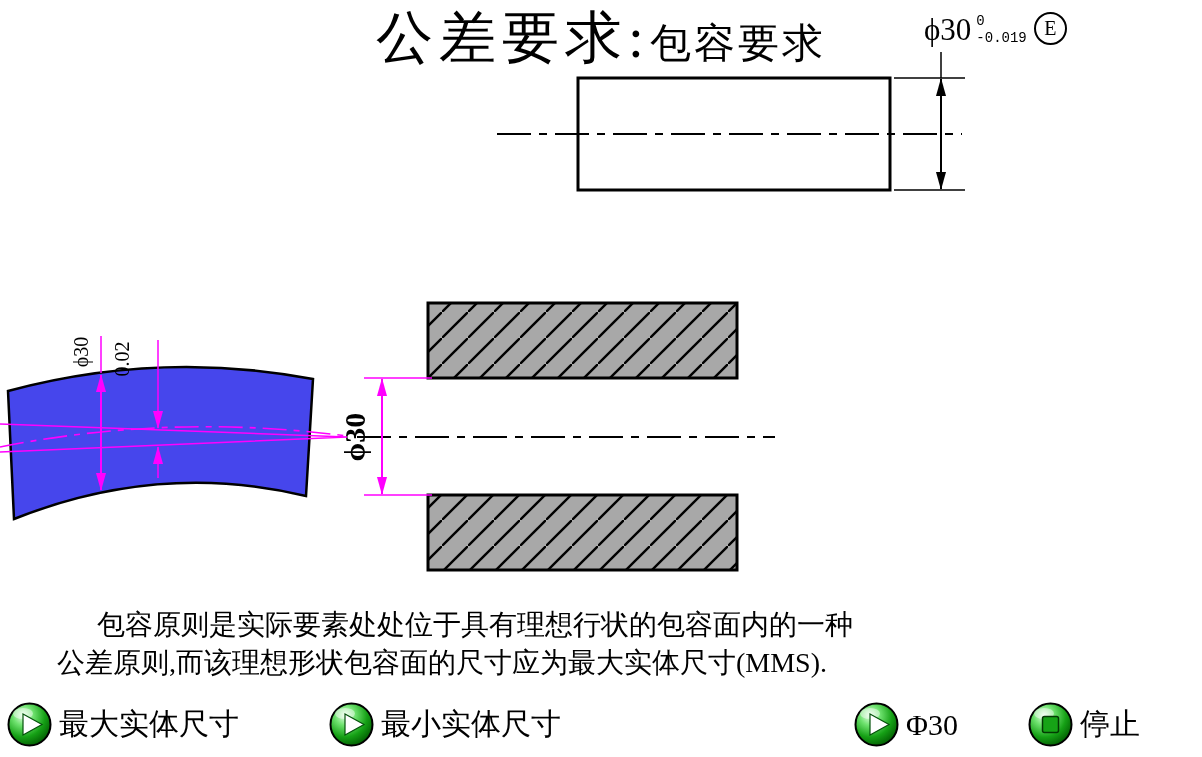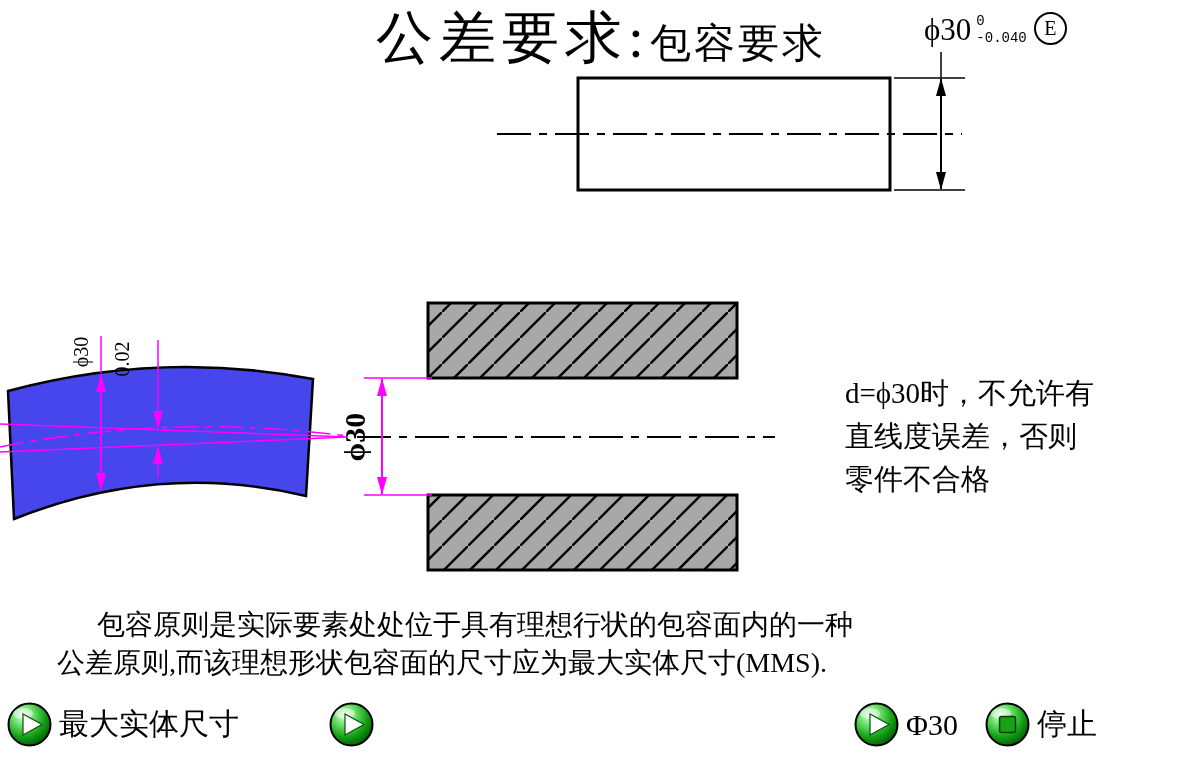--- a/index.html
+++ b/index.html
@@ -84,30 +84,25 @@
   </svg>
 
   <div class="abs title">
     <span class="t1">公差要求:</span><span class="t2">包容要求</span>
   </div>
 
   <div class="abs callout">
     <span class="nom">ϕ30</span>
     <span class="tols">
       <span>0</span>
-      <span>-0.040</span>
+      <span>-0.019</span>
     </span>
     <span class="ecirc">E</span>
   </div>
 
-  <div class="abs note">
-    <div>d=ϕ30时，不允许有</div>
-    <div>直线度误差，否则</div>
-    <div>零件不合格</div>
-  </div>
 
   <div class="abs para">
     <div class="ind">包容原则是实际要素处处位于具有理想行状的包容面内的一种</div>
     <div>公差原则,而该理想形状包容面的尺寸应为最大实体尺寸(MMS).</div>
   </div>
 
   <div class="abs btn" style="left:6px">
     <svg width="47" height="47" viewBox="0 0 47 47">
       <circle cx="23.5" cy="23.5" r="21" fill="url(#ball)" stroke="#000" stroke-width="2"></circle>
       <ellipse cx="17" cy="12.5" rx="10" ry="5.5" fill="#fff" opacity="0.45"></ellipse>
@@ -115,33 +110,34 @@
     </svg>
     <span>最大实体尺寸</span>
   </div>
 
   <div class="abs btn" style="left:328px">
     <svg width="47" height="47" viewBox="0 0 47 47">
       <circle cx="23.5" cy="23.5" r="21" fill="url(#ball)" stroke="#000" stroke-width="2"></circle>
       <ellipse cx="17" cy="12.5" rx="10" ry="5.5" fill="#fff" opacity="0.45"></ellipse>
       <path d="M17 13 L36 23.5 L17 34 Z" fill="#fff" stroke="#04520a" stroke-width="1.2"></path>
     </svg>
+    <span>最小实体尺寸</span>
   </div>
 
 
   <div class="abs btn" style="left:853px">
     <svg width="47" height="47" viewBox="0 0 47 47">
       <circle cx="23.5" cy="23.5" r="21" fill="url(#ball)" stroke="#000" stroke-width="2"></circle>
       <ellipse cx="17" cy="12.5" rx="10" ry="5.5" fill="#fff" opacity="0.45"></ellipse>
       <path d="M17 13 L36 23.5 L17 34 Z" fill="#fff" stroke="#04520a" stroke-width="1.2"></path>
     </svg>
     <span>Φ30</span>
   </div>
 
-  <div class="abs btn" style="left:984px">
+  <div class="abs btn" style="left:1027px">
     <svg width="47" height="47" viewBox="0 0 47 47">
       <circle cx="23.5" cy="23.5" r="21" fill="url(#ball)" stroke="#000" stroke-width="2"></circle>
       <ellipse cx="17" cy="12.5" rx="10" ry="5.5" fill="#fff" opacity="0.45"></ellipse>
       <rect x="15.5" y="15.5" width="16" height="16" rx="2" fill="#16a316" stroke="#033903" stroke-width="1.5"></rect>
     </svg>
     <span>停止</span>
   </div>
 
 </div>
 

